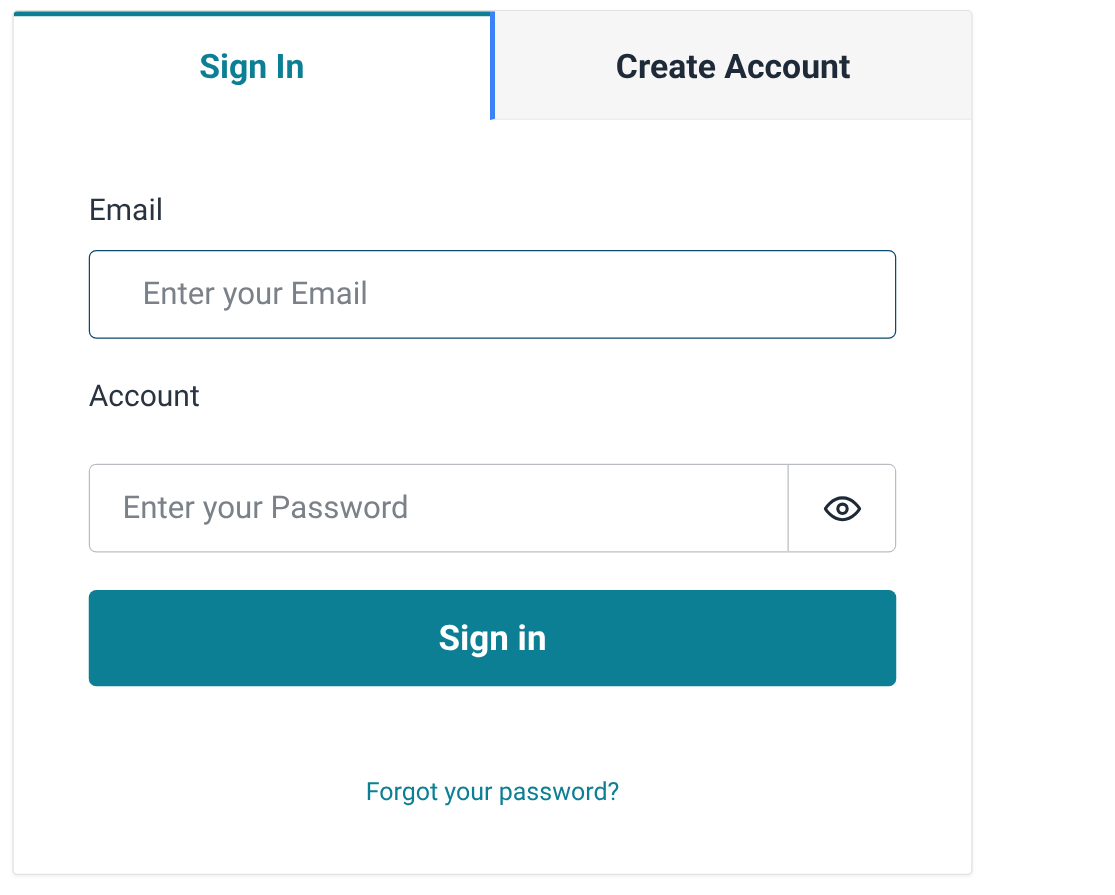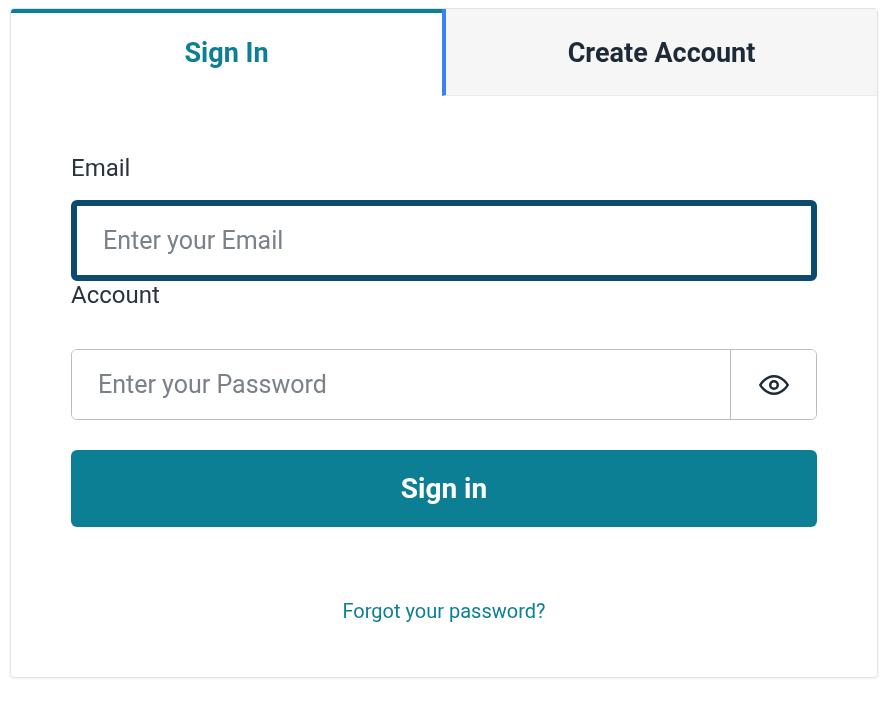--- a/index.html
+++ b/index.html
@@ -7,21 +7,21 @@
       margin: 0;
       padding: 0;
     }
     body {
       font-family: -apple-system, BlinkMacSystemFont, 'Segoe UI', Roboto, Helvetica, Arial, sans-serif;
       background: #fff;
       width: 892px;
       height: 716px;
     }
     .card {
-      width: 868px;
+      width: 768px;
       margin: 8px 10px;
       border: 1px solid #e2e2e2;
       border-radius: 4px;
       background: #fff;
       box-shadow: 0 1px 3px rgba(0,0,0,0.06);
       overflow: hidden;
     }
     .tabs {
       display: flex;
       width: 100%;
@@ -58,26 +58,27 @@
       padding: 58px 60px 40px 60px;
     }
     .field-label {
       font-size: 24px;
       color: #2a3440;
       margin-bottom: 18px;
       display: block;
     }
     .text-input {
       width: 100%;
-      border: 6px solid #0c4a6e;
+      border: 1px solid #0c4a6e;
       border-radius: 6px;
-      padding: 20px 26px;
+      padding: 20px 42px;
       font-size: 25px;
       color: #2a3440;
       outline: none;
+      margin-bottom: 32px;
       font-family: inherit;
     }
     .text-input::placeholder {
       color: #7b8188;
     }
     .password-wrap {
       position: relative;
       display: flex;
       width: 100%;
       border: 1px solid #b9bdc1;

